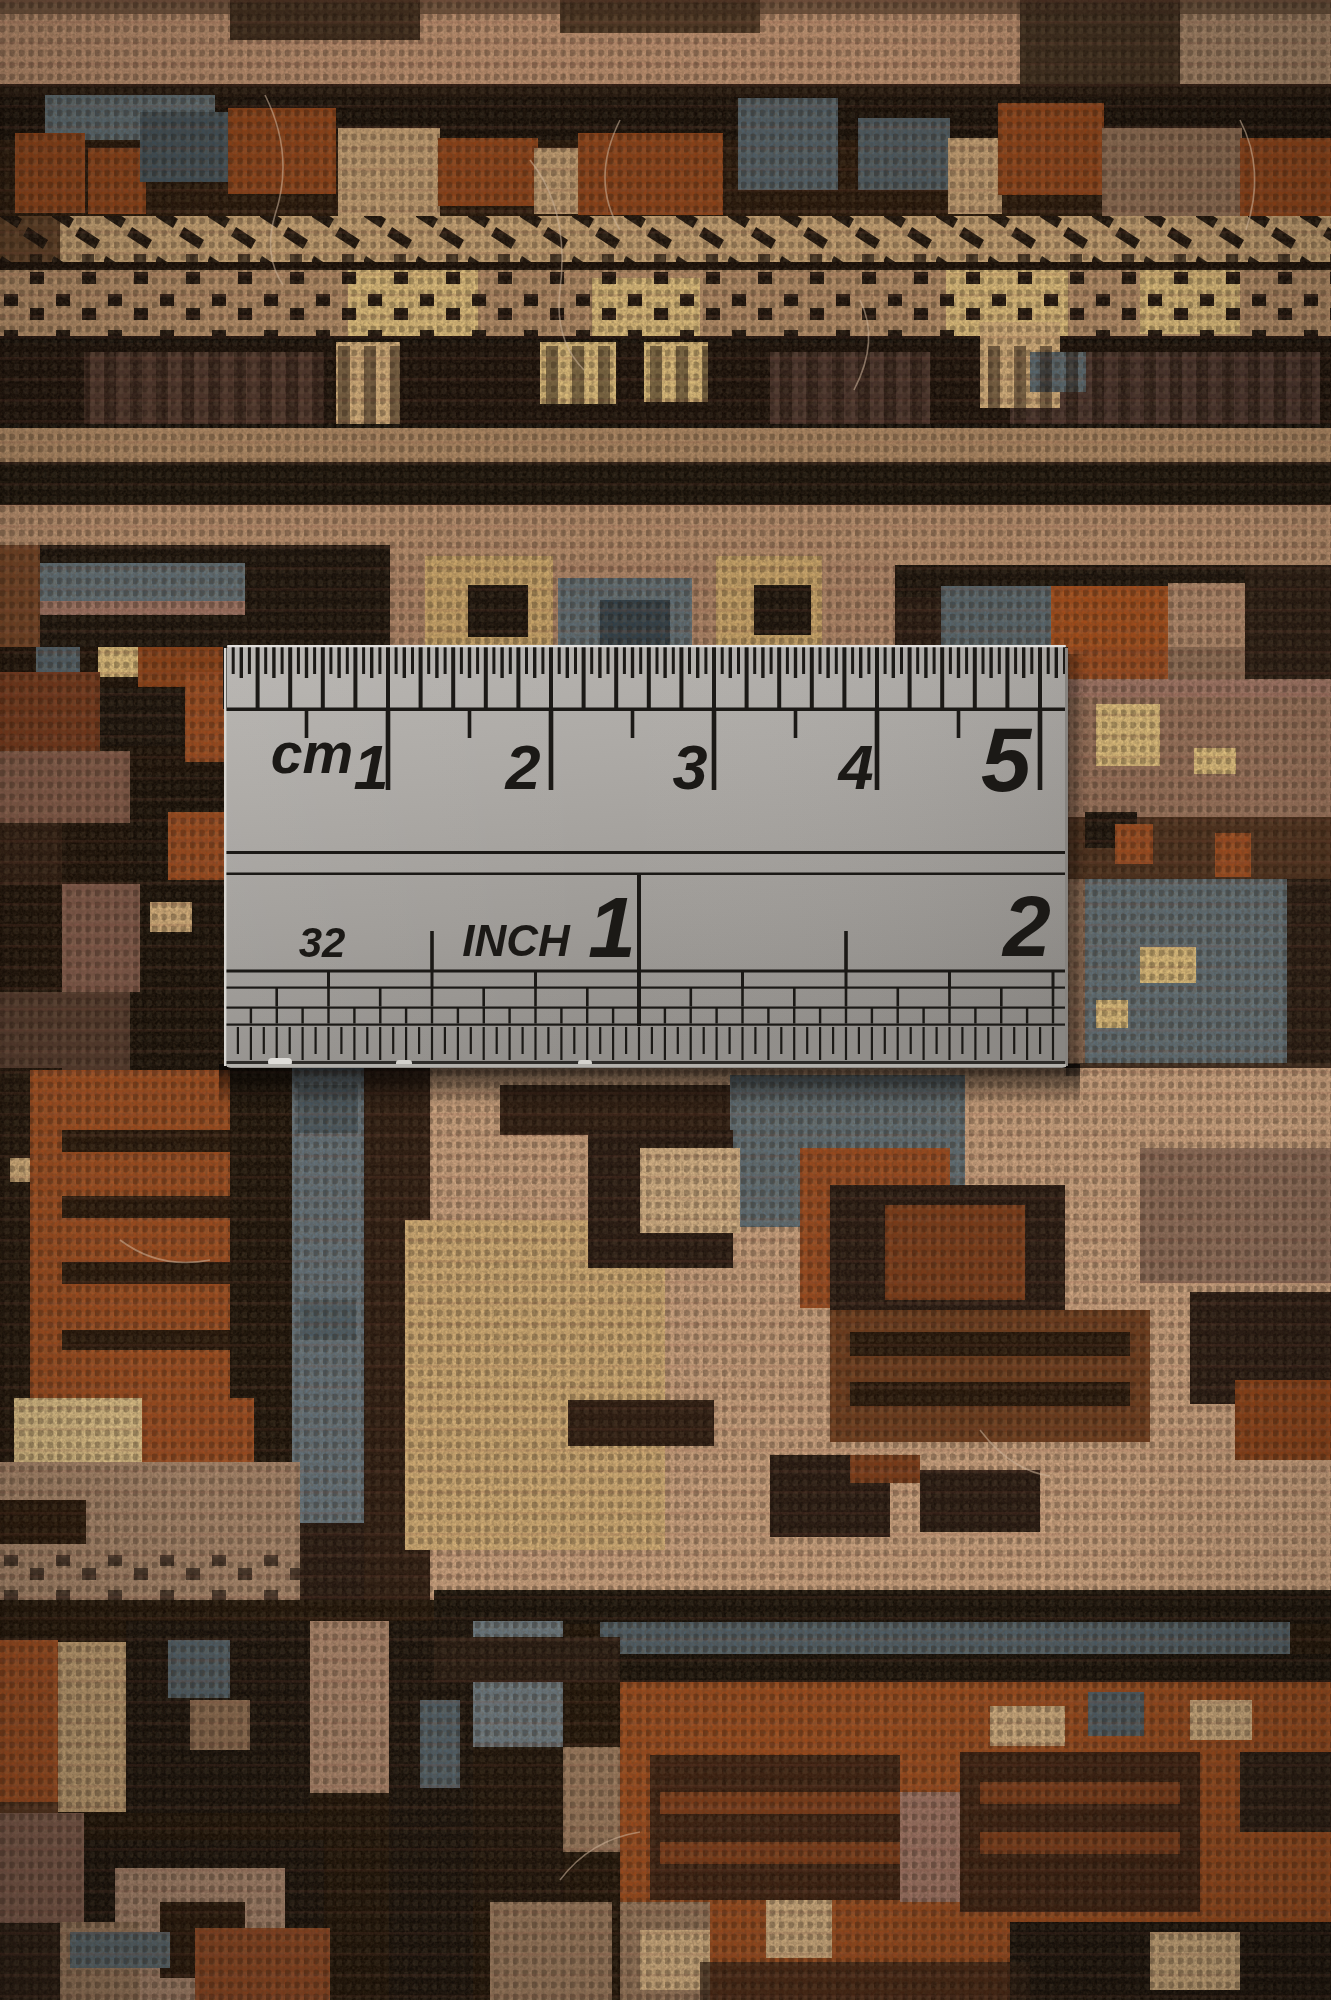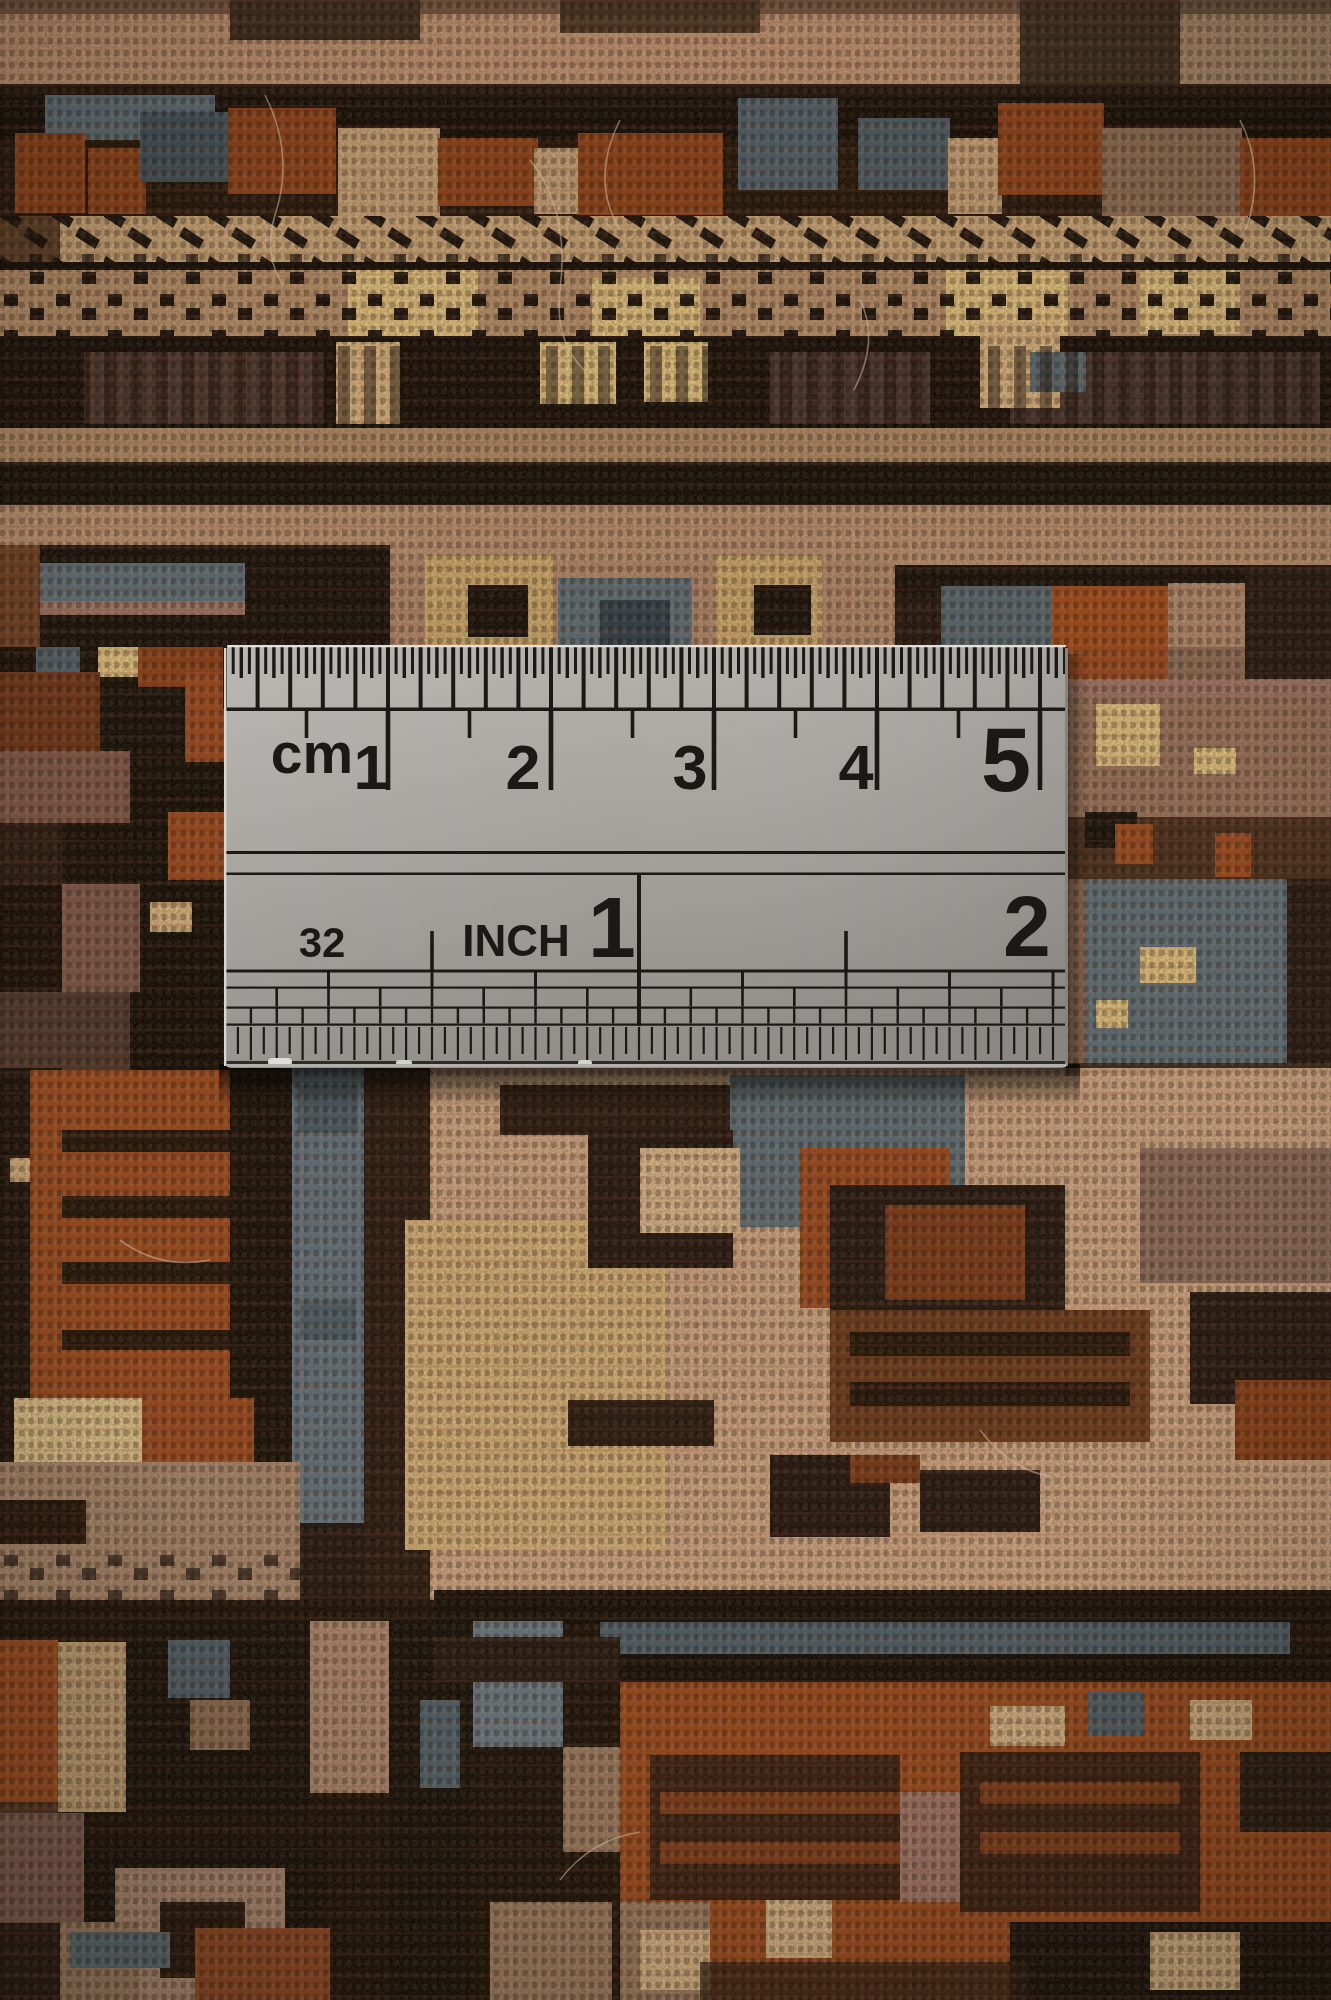--- a/index.html
+++ b/index.html
@@ -1,16 +1,16 @@
 <!DOCTYPE html>
 <html><head>
 <meta charset="utf-8">
 <style>
 html,body{margin:0;padding:0;background:#241710;}
-#page{position:relative;width:1331px;height:2000px;overflow:hidden;font-family:"Liberation Sans",sans-serif;}
+#page{position:relative;width:1331px;height:2000px;overflow:hidden;font-family:"Liberation Sans",sans-serif;font-style:italic;}
 </style>
 </head>
 <body>
 <div id="page">
 <svg width="1331" height="2000" viewBox="0 0 1331 2000">
 <defs>
 <linearGradient id="metal" x1="0" y1="0" x2="0.15" y2="1">
 <stop offset="0" stop-color="#b7b4b0"></stop>
 <stop offset="0.35" stop-color="#aba8a4"></stop>
 <stop offset="0.7" stop-color="#9e9b97"></stop>

